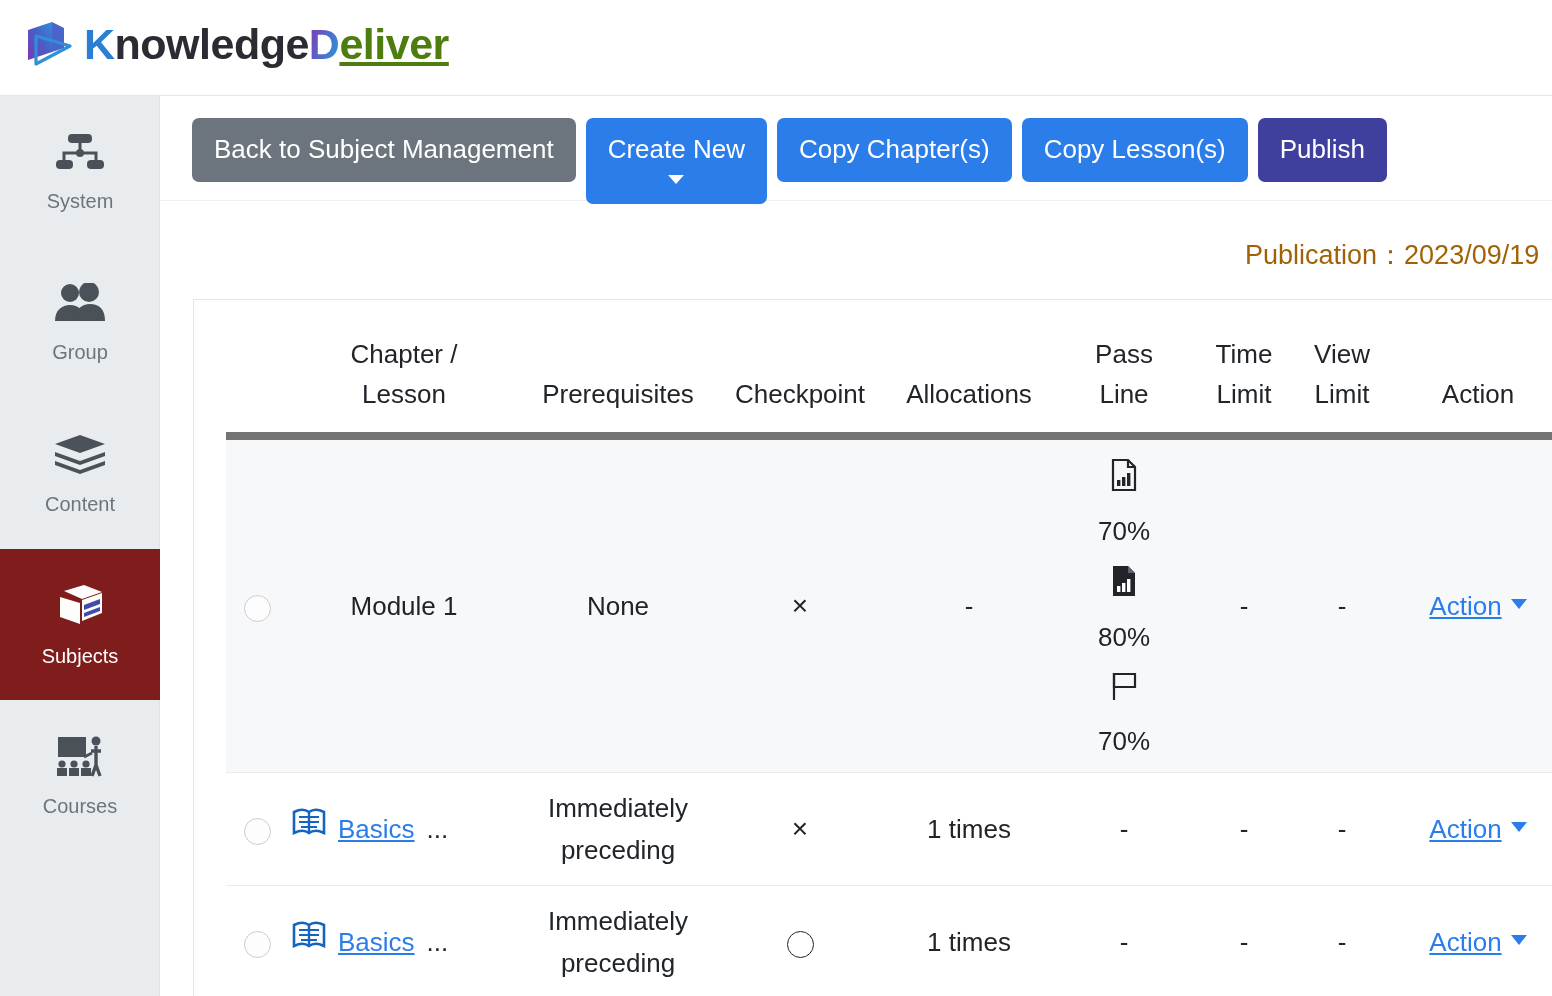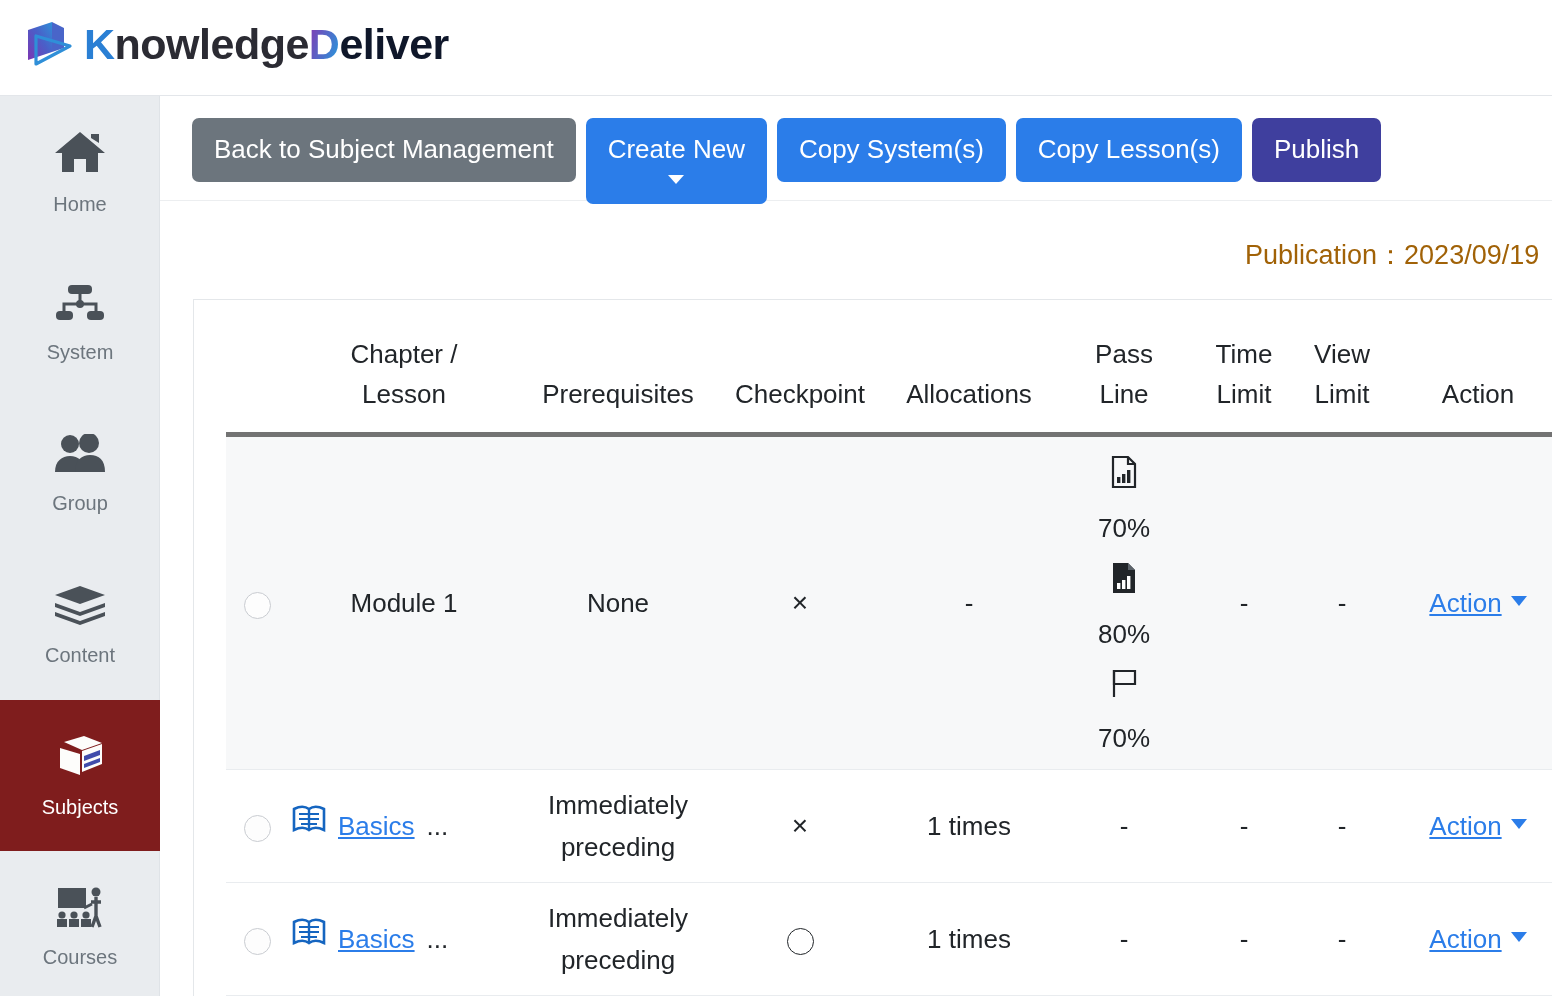--- a/index.html
+++ b/index.html
@@ -27,21 +27,21 @@
   .logo-text {
     font-size: 43px; font-weight: bold; letter-spacing: -0.5px;
     line-height: 52px; white-space: nowrap;
   }
   .logo-text .k { color: #2a7fd4; }
   .logo-text .mid { color: #2b2b33; }
   .logo-text .d {
     background: linear-gradient(110deg, #7d3fb5 10%, #2f8fd8 85%);
     -webkit-background-clip: text; background-clip: text; color: transparent;
   }
-  .logo-text .tail { color: #0f172a; }
+  .logo-text .tail { color: #4d7c0f; text-decoration: underline; }
 
   
   .sidebar {
     position: absolute; left: 0; top: 96px; width: 160px; height: 900px;
     background: #e9ecef;
     border-right: 1px solid #dfe3e7;
   }
   .nav-item {
     position: relative; width: 160px; height: 151px;
     display: flex; flex-direction: column;
@@ -106,21 +106,21 @@
     overflow: hidden;
   }
   table.grid {
     border-collapse: collapse; width: 1340px;
     margin-left: 32px; table-layout: fixed;
   }
   table.grid th {
     font-size: 26px; font-weight: normal; color: #212529;
     text-align: center; vertical-align: bottom;
     padding: 34px 4px 18px;
-    border-bottom: 5px solid #737373;
+    border-bottom: 8px solid #737373;
     line-height: 40px;
   }
   table.grid td {
     font-size: 26px; color: #212529; text-align: center;
     border-bottom: 1px solid #e9ecef;
     padding: 14px 4px;
     line-height: 42px;
   }
   .col-sel   { width: 62px; }
   .col-chap  { width: 232px; }
@@ -206,29 +206,20 @@
       </svg>
     </span>
     <span class="logo-text">
       <span class="k">K</span><span class="mid">nowledge</span><span class="d">D</span><span class="tail">eliver</span>
     </span>
   </div>
 </div>
 
 <nav class="sidebar">
 
-  <div class="nav-item">
-    <span class="nav-ico">
-      <svg width="54" height="46" viewBox="0 0 54 46" xmlns="http://www.w3.org/2000/svg">
-        <path d="M27 3 L2 24 L9 24 L9 43 L21 43 L21 30 L33 30 L33 43 L45 43 L45 24 L52 24 Z
-                 M38 5 L46 5 L46 14 L38 9 Z" fill="#4a5158"></path>
-      </svg>
-    </span>
-    <span class="nav-label">Home</span>
-  </div>
 
   <div class="nav-item">
     <span class="nav-ico">
       <svg width="50" height="40" viewBox="0 0 50 40" xmlns="http://www.w3.org/2000/svg">
         <rect x="13" y="2" width="24" height="9" rx="4" fill="#4a5158"></rect>
         <rect x="1" y="28" width="17" height="9" rx="4" fill="#4a5158"></rect>
         <rect x="32" y="28" width="17" height="9" rx="4" fill="#4a5158"></rect>
         <path d="M25 11 L25 21 M9 28 L9 21 L41 21 L41 28" stroke="#4a5158" stroke-width="3" fill="none"></path>
         <circle cx="25" cy="21" r="4" fill="#4a5158"></circle>
       </svg>
@@ -295,21 +286,21 @@
 
   <div class="toolbar">
     <button class="btn btn-grey">
       <span>Back to Subject Management</span>
     </button>
     <button class="btn btn-blue">
       <span>Create New</span>
       <span class="caret-wht"></span>
     </button>
     <button class="btn btn-blue">
-      <span>Copy System(s)</span>
+      <span>Copy Chapter(s)</span>
     </button>
     <button class="btn btn-blue">
       <span>Copy Lesson(s)</span>
     </button>
     <button class="btn btn-indigo">
       <span>Publish</span>
     </button>
   </div>
 
   <div class="pub-line">

